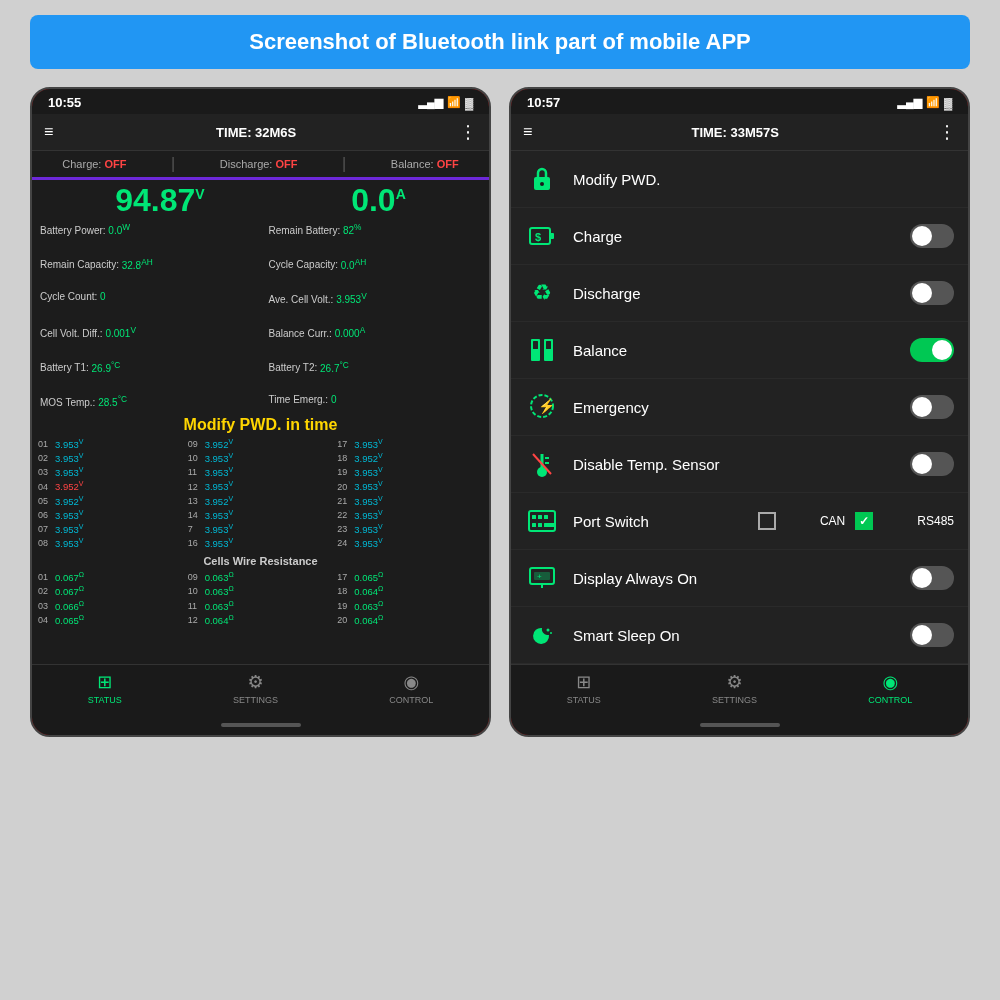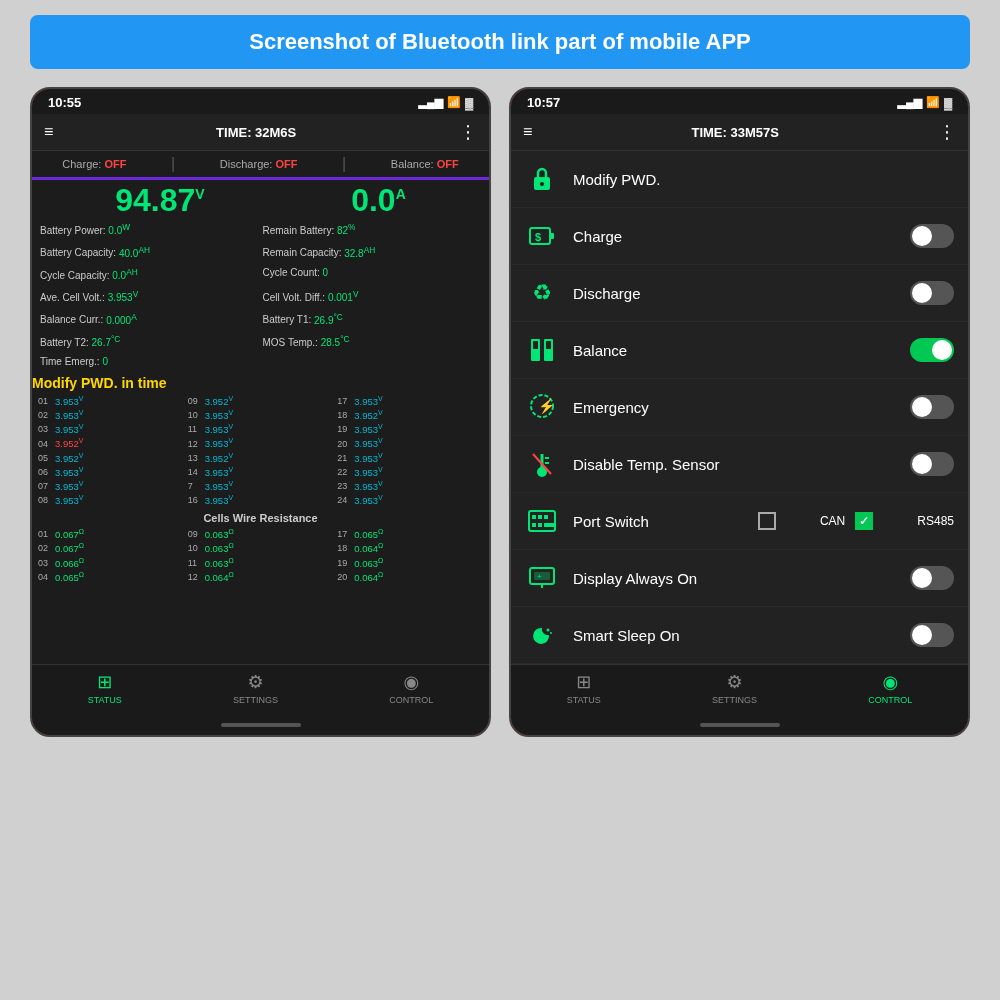--- a/index.html
+++ b/index.html
@@ -148,37 +148,38 @@
     }
 
     .big-val-v sup, .big-val-a sup {
       font-size: 14px;
     }
 
     .metrics-grid {
       padding: 2px 8px;
       display: grid;
       grid-template-columns: 1fr 1fr;
-      gap: 4px;
+      gap: 16px;
     }
 
     .metric-row {
       font-size: 10px;
       color: #ccc;
       padding: 2px 0;
       white-space: nowrap;
     }
 
     .metric-row span {
       color: #00e676;
     }
 
     .modify-pwd-banner {
+      text-align: center;
       color: #ffd600;
-      font-size: 14px;
+      font-size: 16px;
       font-weight: bold;
       padding: 4px 0 2px;
     }
 
     .cells-grid {
       padding: 2px 6px;
       display: grid;
       grid-template-columns: 1fr 1fr 1fr;
       gap: 2px 4px;
     }
@@ -442,21 +443,20 @@
             <span>94.87</span><sup>V</sup>
           </div>
           <div class="big-val-a">
             <span>0.0</span><sup>A</sup>
           </div>
         </div>
 
         <div class="metrics-grid">
           <div class="metric-row">Battery Power: <span>0.0<sup>W</sup></span></div>
           <div class="metric-row">Remain Battery: <span>82<sup>%</sup></span></div>
-          <div class="metric-row">Battery Capacity: <span>40.0<sup>AH</sup></span></div>
           <div class="metric-row">Remain Capacity: <span>32.8<sup>AH</sup></span></div>
           <div class="metric-row">Cycle Capacity: <span>0.0<sup>AH</sup></span></div>
           <div class="metric-row">Cycle Count: <span>0</span></div>
           <div class="metric-row">Ave. Cell Volt.: <span>3.953<sup>V</sup></span></div>
           <div class="metric-row">Cell Volt. Diff.: <span>0.001<sup>V</sup></span></div>
           <div class="metric-row">Balance Curr.: <span>0.000<sup>A</sup></span></div>
           <div class="metric-row">Battery T1: <span>26.9<sup>°C</sup></span></div>
           <div class="metric-row">Battery T2: <span>26.7<sup>°C</sup></span></div>
           <div class="metric-row">MOS Temp.: <span>28.5<sup>°C</sup></span></div>
           <div class="metric-row">Time Emerg.: <span>0</span></div>

